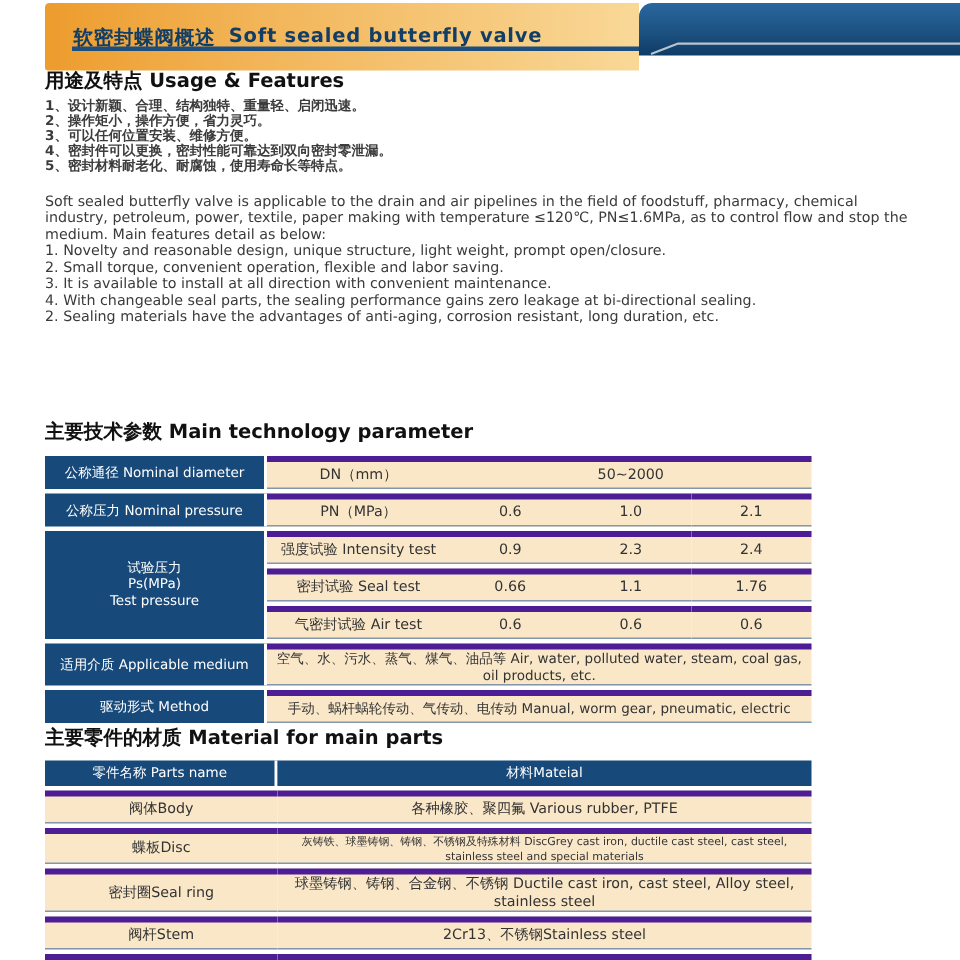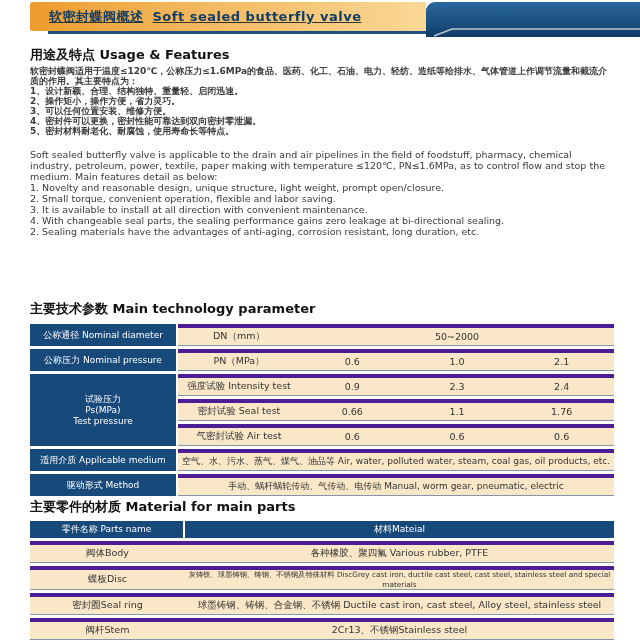--- a/index.html
+++ b/index.html
@@ -8,26 +8,25 @@
     background: #ffffff;
     font-family: "DejaVu Sans", "Liberation Sans", sans-serif;
     color: #333;
     position: relative;
     overflow: hidden;
   }
 
   
   .banner { position: absolute; top: 0; left: 0; width: 640px; height: 40px; }
   .banner-gold {
-    position: absolute; left: 30px; top: 2px; width: 396px; height: 29px;
+    position: absolute; left: 30px; top: 2px; width: 396px; height: 45px;
     background: linear-gradient(90deg, #ed9c2d 0%, #f2b457 35%, #f9d897 100%);
     border-radius: 3px 0 0 2px;
     display: flex; align-items: center; box-sizing: border-box;
     padding-left: 19px;
-    text-decoration: underline;
   }
   .banner-title { font-size: 13px; font-weight: bold; color: #123e66; letter-spacing: .5px; }
   .banner-title-en { margin-left: 9px; }
   .banner-underline {
     position: absolute; left: 48px; top: 31px; width: 378px; height: 3px;
     background: #1d4e80;
   }
   .banner-blue {
     position: absolute; left: 426px; top: 2px; width: 214px; height: 35px;
     background: linear-gradient(180deg, #2a679f 0%, #1c5281 55%, #0f3b66 100%);
@@ -44,21 +43,21 @@
   .zh-block { margin-top: 3px; font-size: 9px; font-weight: bold; line-height: 10px; color: #3c3c3c; }
   .en-block { margin-top: 13px; font-size: 9.5px; line-height: 11px; color: #3a3a3a; }
   .para-line { margin: 0; }
 
   .tech-section { margin-top: 64px; }
   .mat-section  { margin-top: 0; }
 
   
   table {
     border-collapse: separate; border-spacing: 0 3px;
-    width: 584px; table-layout: fixed; margin-top: 4px;
+    width: 511px; table-layout: fixed; margin-top: 4px;
   }
   td, th { padding: 0 2px; height: 17px; font-weight: normal; }
   .navy {
     background: #17497a; color: #ffffff; text-align: center;
     font-size: 9px;
   }
   .navy.divider { border-right: 2px solid #ffffff; }
   .cream {
     background: #f9e7c8; text-align: center; color: #333;
     border-top: 4px solid #4c1d95; border-bottom: 1px solid #8496ab;
@@ -82,21 +81,20 @@
       <polyline points="8,34 26,27 214,27" fill="none" stroke="#b9c5cf" stroke-width="1.5"></polyline>
     </svg>
   </div>
 </div>
 
 <div class="content">
 
   <div>
     <h2 class="section-heading">用途及特点 Usage &amp; Features</h2>
     <div class="zh-block">
-      <p class="para-line">软密封蝶阀适用于温度≤120℃，公称压力≤1.6MPa的食品、医药、化工、石油、电力、轻纺、造纸等给排水、气体管道上作调节流量和截流介质的作用。其主要特点为：</p>
       <p class="para-line">1、设计新颖、合理、结构独特、重量轻、启闭迅速。</p>
       <p class="para-line">2、操作矩小，操作方便，省力灵巧。</p>
       <p class="para-line">3、可以任何位置安装、维修方便。</p>
       <p class="para-line">4、密封件可以更换，密封性能可靠达到双向密封零泄漏。</p>
       <p class="para-line">5、密封材料耐老化、耐腐蚀，使用寿命长等特点。</p>
     </div>
     <div class="en-block">
       <p class="para-line">Soft sealed butterfly valve is applicable to the drain and air pipelines in the field of foodstuff, pharmacy, chemical industry, petroleum, power, textile, paper making with temperature ≤120℃, PN≤1.6MPa, as to control flow and stop the medium. Main features detail as below:</p>
       <p class="para-line">1. Novelty and reasonable design, unique structure, light weight, prompt open/closure.</p>
       <p class="para-line">2. Small torque, convenient operation, flexible and labor saving.</p>

